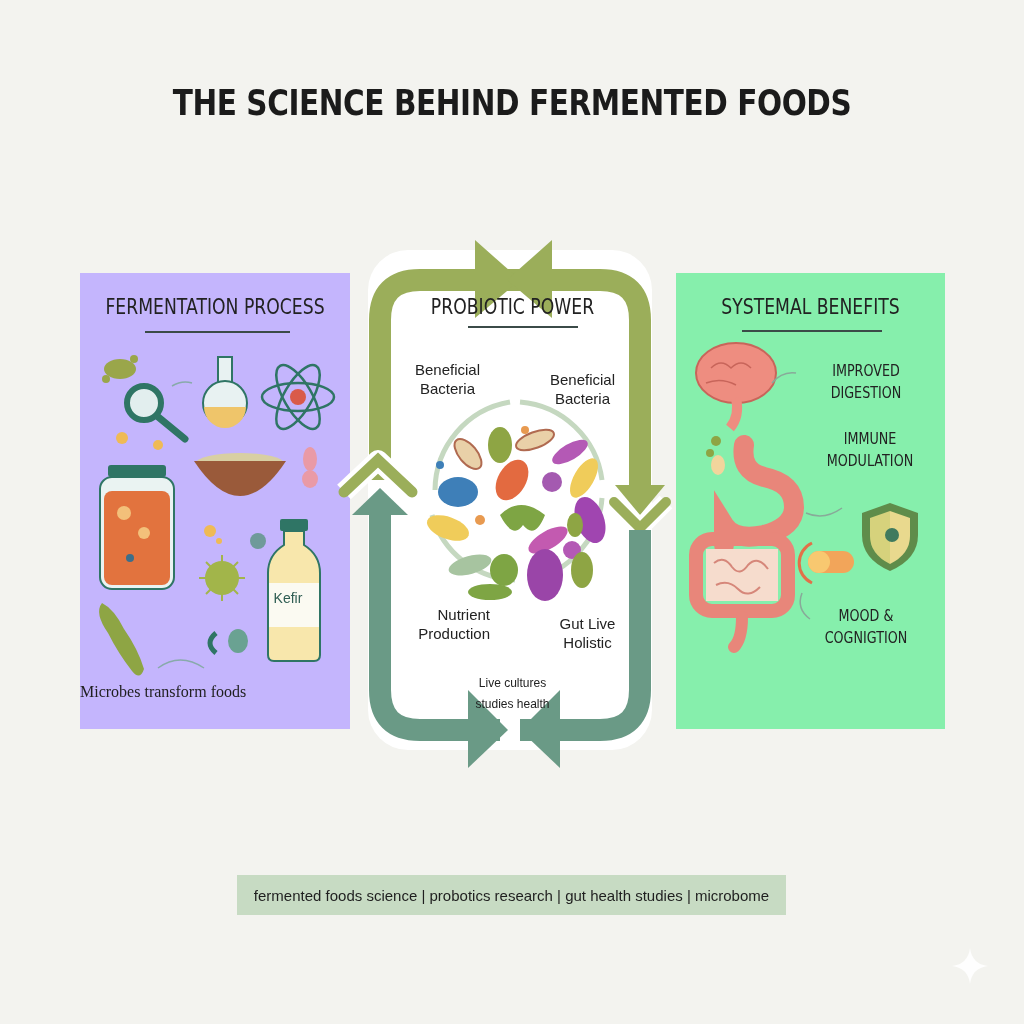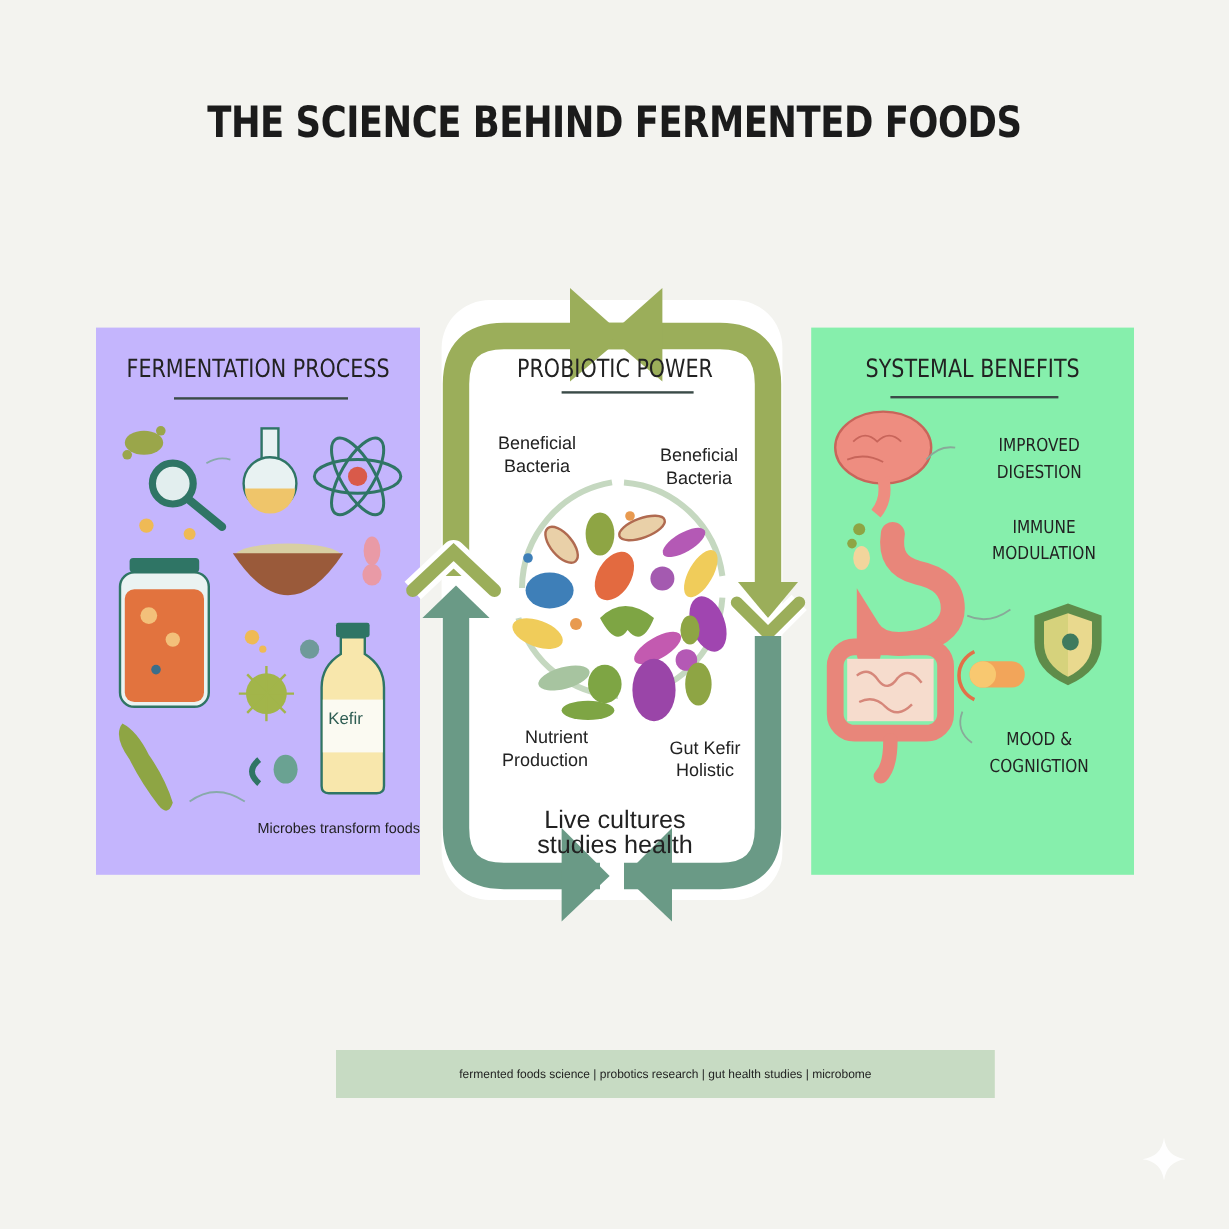--- a/index.html
+++ b/index.html
@@ -14,32 +14,32 @@
   }
   .panel { position:absolute; top:273px; height:456px; }
   .panel-left { left:80px; width:270px; background:#c4b5fd; }
   .panel-right { left:676px; width:269px; background:#86efac; }
   .panel-title {
     position:absolute; top:22px; left:0; width:100%; text-align:center;
     font-family:"DejaVu Sans", sans-serif; font-size:21px; transform:scaleX(0.82); color:#222;
   }
   .rule { position:absolute; height:2px; background:#3b4b48; }
   .caption {
-    position:absolute; left:0; width:100%; text-align:right; font-size:12px; color:#1f1f1f;
+    position:absolute; left:0; width:100%; text-align:left; font-size:16px; color:#1f1f1f;font-family:Liberation Serif, serif;
   }
   .center-svg { position:absolute; left:320px; top:230px; }
   .center-title {
     position:absolute; top:295px; left:385px; width:255px; text-align:center;
     font-family:"DejaVu Sans", sans-serif; font-size:21px; transform:scaleX(0.82); color:#222;
   }
   .lbl { position:absolute; font-size:15px; line-height:19px; text-align:center; color:#222; }
   .benefit { position:absolute; font-family:"DejaVu Sans", sans-serif; font-size:15px; line-height:22px; text-align:center; transform:scaleX(0.85); color:#222; }
   .tags {
     position:absolute; left:237px; top:875px; width:549px; height:40px; background:#c7dbc3;
-    display:flex; align-items:center; justify-content:center; font-size:10px; color:#1f1f1f;margin-left:43px;
+    display:flex; align-items:center; justify-content:center; font-size:15px; color:#1f1f1f;
   }
   .sparkle { position:absolute; left:950px; top:946px; }
 </style>
 </head>
 <body>
 
 <div class="title">THE SCIENCE BEHIND FERMENTED FOODS</div>
 
 <div class="panel panel-left">
   <div class="panel-title">FERMENTATION PROCESS</div>
@@ -193,24 +193,24 @@
 </div>
 <div class="lbl" style="left:540px; top:370px; width:85px;">
   <div>Beneficial</div>
   <div>Bacteria</div>
 </div>
 <div class="lbl" style="left:395px; top:605px; width:95px;text-align:right;">
   <div>Nutrient</div>
   <div>Production</div>
 </div>
 <div class="lbl" style="left:545px; top:614px; width:85px;">
-  <div>Gut Kefir</div>
+  <div>Gut Live</div>
   <div>Holistic</div>
 </div>
-<div class="lbl" style="left:440px; top:673px; width:145px; font-size:21px; line-height:21px;">
+<div class="lbl" style="left:440px; top:673px; width:145px; font-size:12px; line-height:21px;">
   <div>Live cultures</div>
   <div>studies health</div>
 </div>
 
 <div class="panel panel-right">
   <div class="panel-title">SYSTEMAL BENEFITS</div>
   <div class="rule" style="left:66px; width:140px; top:57px;"></div>
   <svg width="269" height="456" style="position:absolute;left:0;top:0">
     <g>
         <ellipse cx="60" cy="100" rx="40" ry="30" fill="#ee8d80" stroke="#c8655a" stroke-width="2"></ellipse>

